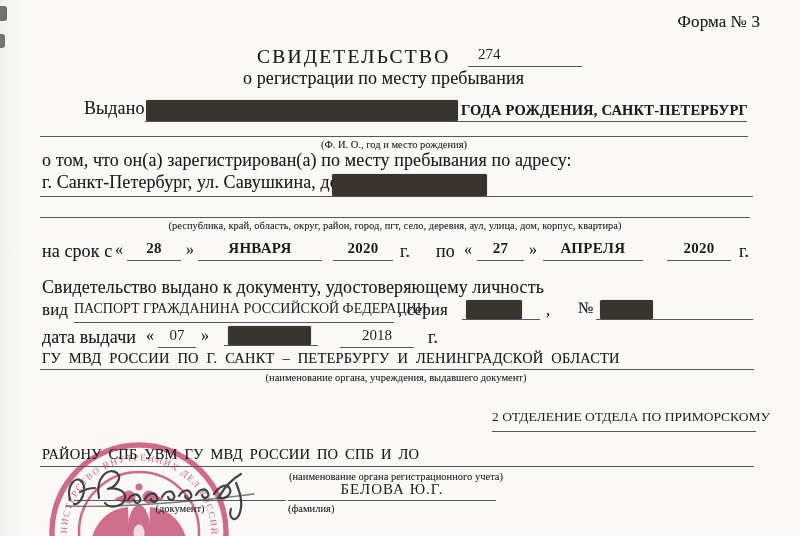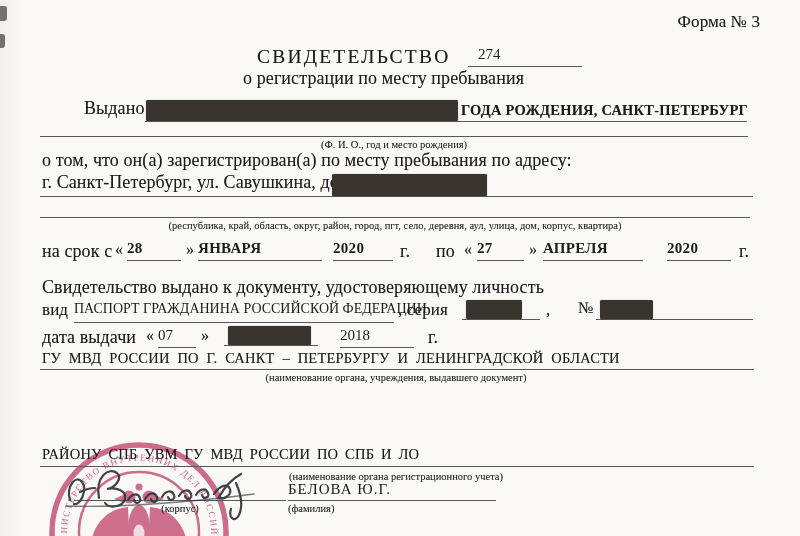--- a/index.html
+++ b/index.html
@@ -10,21 +10,21 @@
     color:#1c1c1f;
   }
   .page::after{
     content:""; position:absolute; inset:0; pointer-events:none;
     background:linear-gradient(90deg, rgba(205,205,198,.18) 0, rgba(255,255,255,0) 28px);
   }
   .abs{position:absolute;}
   .txt{font-size:18px; letter-spacing:.1px; text-shadow:0 0 .4px rgba(20,20,25,.35); white-space:nowrap;}
   .cap{font-size:10.5px; color:#26262a; white-space:nowrap; text-shadow:0 0 .3px rgba(20,20,25,.3);}
   .line{border-bottom:1.4px solid #56575c;}
-  .cell{position:absolute; border-bottom:1.4px solid #56575c; text-align:left; white-space:nowrap;}
+  .cell{position:absolute; border-bottom:1.4px solid #56575c; text-align:center; white-space:nowrap;}
   .val{font-weight:bold; font-size:15px; letter-spacing:.3px;}
   .caps{font-size:14.5px; letter-spacing:.2px; white-space:nowrap; text-shadow:0 0 .4px rgba(20,20,25,.35);}
   .redact{position:absolute; background:#39342e; border-radius:1.5px; box-shadow:0 0 1px rgba(0,0,0,.5);}
   .quote{font-size:16px;}
   .title{font-size:19.5px; letter-spacing:2.2px; white-space:nowrap; text-shadow:0 0 .4px rgba(20,20,25,.4);}
   .edge-mark{position:absolute; background:#2e2c29; opacity:.75; border-radius:0 3px 3px 0;}
   .stamp-wrap{position:absolute; left:44px; top:437px; width:190px; height:190px; z-index:1;}
   .sig-wrap{position:absolute; left:64px; top:462px; width:240px; height:60px; z-index:3;}
   .overlay-text{z-index:2;}
 </style>
@@ -91,20 +91,21 @@
   <div class="cell" style="left:158px; top:325px; width:38px; height:20px; font-size:15px; padding-top:2px;"><span>07</span></div>
   <div class="abs txt quote" style="left:201px; top:327px;">»</div>
   <div class="cell" style="left:224px; top:325px; width:94px; height:20px;"></div>
   <div class="redact" style="left:228px; top:326px; width:83px; height:19px;"></div>
   <div class="cell" style="left:340px; top:325px; width:74px; height:20px; font-size:15px; padding-top:2px;"><span>2018</span></div>
   <div class="abs txt" style="left:428px; top:327px;">г.</div>
 
   <div class="abs line caps" style="left:40px; top:350px; width:712px; height:19px; padding-left:2px; word-spacing:4px;">ГУ МВД РОССИИ ПО Г. САНКТ – ПЕТЕРБУРГУ И ЛЕНИНГРАДСКОЙ ОБЛАСТИ</div>
   <div class="abs cap" style="left:40px; top:372px; width:712px; text-align:center;">(наименование органа, учреждения, выдавшего документ)</div>
 
+  <div class="cell overlay-text" style="left:492px; top:405px; width:264px; height:22px; font-size:13.5px; padding-top:4px; text-align:left;"><span>2 ОТДЕЛЕНИЕ ОТДЕЛА  ПО ПРИМОРСКОМУ</span></div>
   <div class="abs line caps overlay-text" style="left:40px; top:446px; width:712px; height:20px; padding-left:2px; word-spacing:3px;">РАЙОНУ СПБ УВМ  ГУ  МВД РОССИИ  ПО СПБ  И  ЛО</div>
   <div class="abs cap overlay-text" style="left:40px; top:471px; width:712px; text-align:center;">(наименование органа регистрационного учета)</div>
 
   <div class="stamp-wrap">
     <svg width="190" height="190" viewBox="0 0 190 190">
       <defs>
         <path id="ringTop" d="M 28 122 A 72 72 0 1 1 162 122"></path>
         <path id="ringBot" d="M 38 131 A 68 68 0 0 0 152 131"></path>
       </defs>
       <g stroke="#c24970" fill="none" opacity="0.8">
@@ -126,21 +127,21 @@
         <ellipse cx="95" cy="92" rx="11" ry="24"></ellipse>
         <path d="M84,70 C62,72 49,88 46,110 C58,104 68,106 77,112 C68,118 62,122 58,130 C70,126 80,127 87,133 Z"></path>
         <path d="M106,70 C128,72 141,88 144,110 C132,104 122,106 113,112 C122,118 128,122 132,130 C120,126 110,127 103,133 Z"></path>
         <path d="M95,116 L84,142 L95,134 L106,142 Z"></path>
         <ellipse cx="95" cy="96" rx="5.5" ry="8.5" fill="#eed4de"></ellipse>
       </g>
     </svg>
   </div>
 
   <div class="abs line" style="left:74px; top:481px; width:212px; height:19px; z-index:2;"></div>
-  <div class="abs cap overlay-text" style="left:74px; top:503px; width:212px; text-align:center;">(корпус)</div>
+  <div class="abs cap overlay-text" style="left:74px; top:503px; width:212px; text-align:center;">(документ)</div>
 
   <div class="cell overlay-text" style="left:288px; top:481px; width:208px; height:19px; font-size:15px; letter-spacing:1px;"><span>БЕЛОВА  Ю.Г.</span></div>
   <div class="abs cap overlay-text" style="left:288px; top:503px; width:208px; text-align:left;">(фамилия)</div>
 
   <div class="sig-wrap">
     <svg width="240" height="60" viewBox="0 0 240 60">
       <g stroke="#33333b" stroke-width="2.2" fill="none" stroke-linecap="round" opacity="0.92">
         <path d="M6,38 C2,24 12,12 18,20 C24,28 16,44 10,42 M16,30 C22,27 27,26 31,26"></path>
         <path d="M35,36 C31,14 45,5 53,11 C59,16 51,26 43,27 C53,25 63,29 61,37 C59,45 45,47 41,41"></path>
         <path d="M64,38 C68,31 74,31 76,36 C78,41 71,43 70,38"></path>

